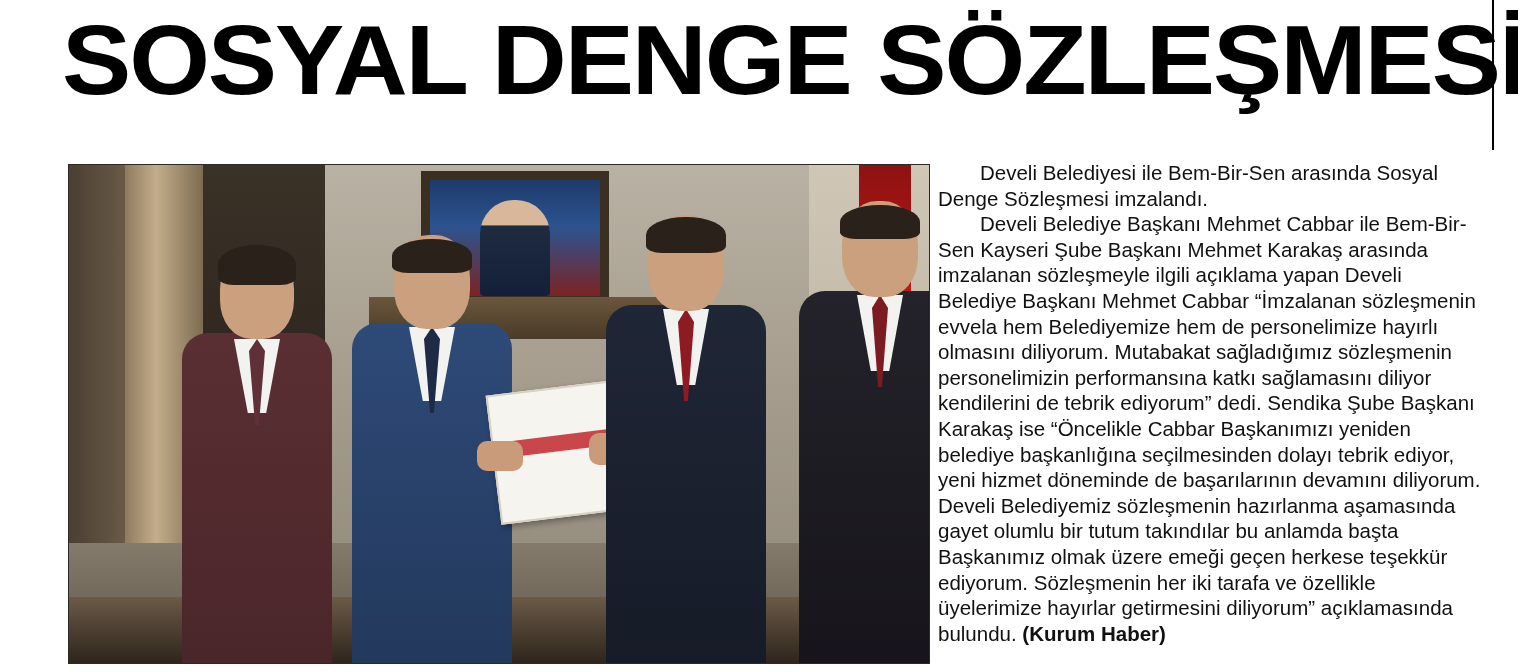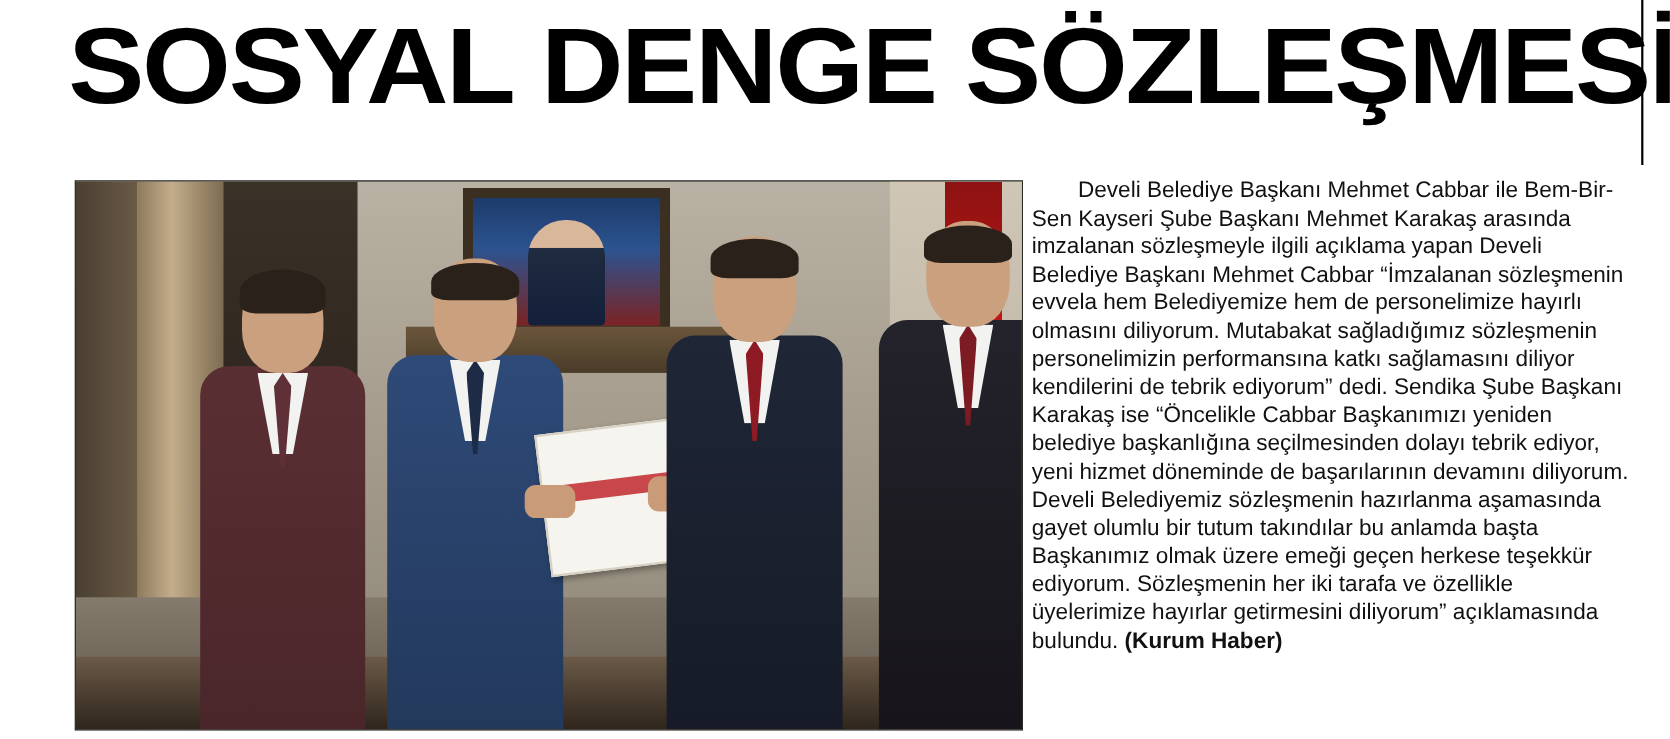--- a/index.html
+++ b/index.html
@@ -263,16 +263,17 @@
     <div class="person" style="left:726px; width:170px; height:486px;">
       <div class="p-body" style="width:162px; height:372px; bottom:0; background:linear-gradient(180deg,#24222a,#17151b);"></div>
       <div class="p-shirt" style="height:76px; bottom:292px;"></div>
       <div class="p-tie" style="height:92px; bottom:276px; background:#7d1b22;"></div>
       <div class="p-head" style="width:76px; height:96px; bottom:366px;"></div>
       <div class="p-hair" style="width:80px; height:34px; bottom:424px;"></div>
     </div>
   </div>
 
   <div class="article">
+    <p>Develi Belediyesi ile Bem-Bir-Sen arasında Sosyal Denge Sözleşmesi imzalandı.</p>
     <p><span>Develi Belediye Başkanı Mehmet Cabbar ile Bem-Bir-Sen Kayseri Şube Başkanı Mehmet Karakaş arasında imzalanan sözleşmeyle ilgili açıklama yapan Develi Belediye Başkanı Mehmet Cabbar “İmzalanan sözleşmenin evvela hem Belediyemize hem de personelimize hayırlı olmasını diliyorum. Mutabakat sağladığımız sözleşmenin personelimizin performansına katkı sağlamasını diliyor kendilerini de tebrik ediyorum” dedi. Sendika Şube Başkanı Karakaş ise “Öncelikle Cabbar Başkanımızı yeniden belediye başkanlığına seçilmesinden dolayı tebrik ediyor, yeni hizmet döneminde de başarılarının devamını diliyorum. Develi Belediyemiz sözleşmenin hazırlanma aşamasında gayet olumlu bir tutum takındılar bu anlamda başta Başkanımız olmak üzere emeği geçen herkese teşekkür ediyorum. Sözleşmenin her iki tarafa ve özellikle üyelerimize hayırlar getirmesini diliyorum” açıklamasında bulundu. </span><span class="credit">(Kurum Haber)</span></p>
   </div>
 
 </div>
 
 </body></html>

